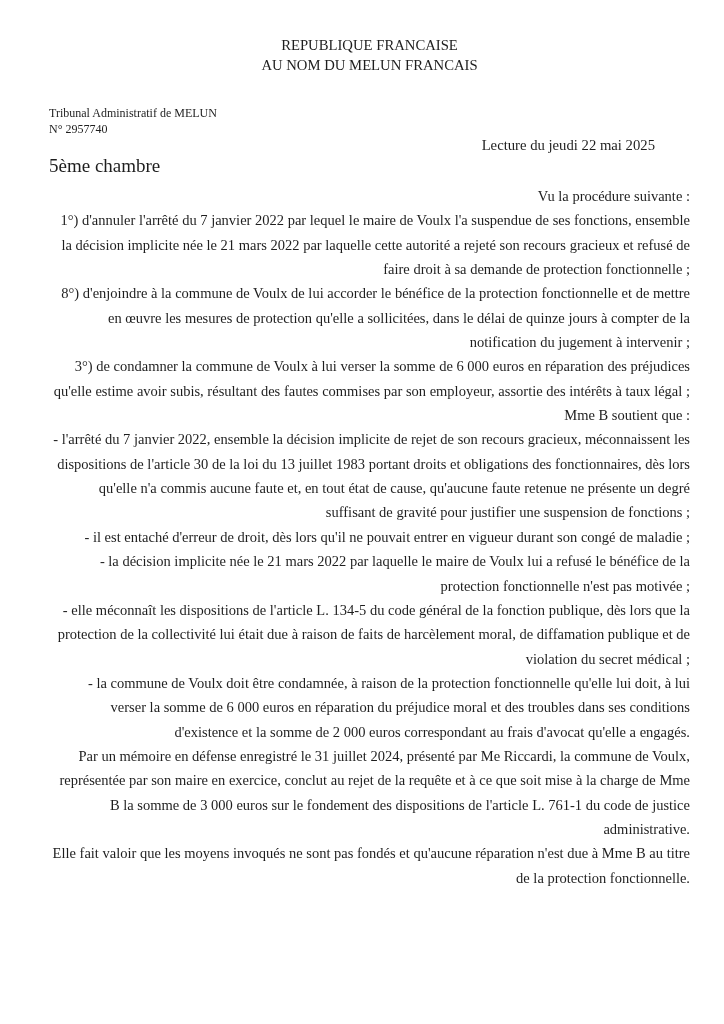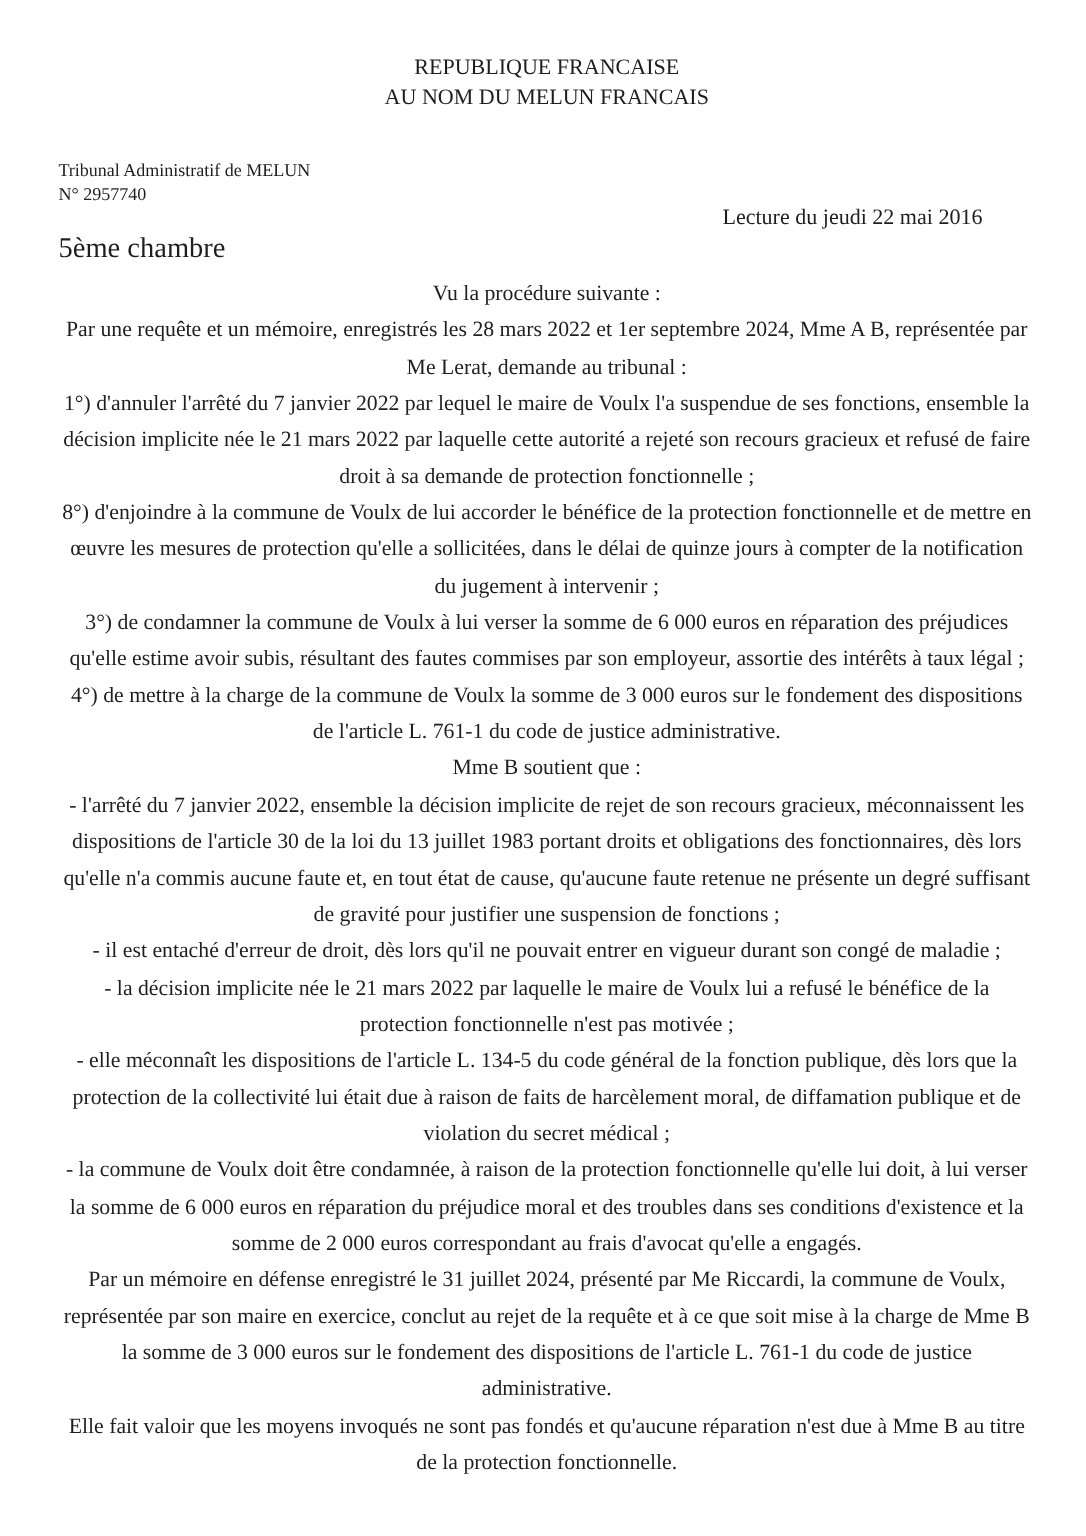--- a/index.html
+++ b/index.html
@@ -5,21 +5,21 @@
   html, body {
     margin: 0;
     padding: 0;
     background: #ffffff;
   }
   .page {
     position: relative;
     width: 724px;
     height: 1024px;
     box-sizing: border-box;
-    padding: 36px 34px 0 39px;
+    padding: 36px 34px 0 49px;
     background: #ffffff;
     color: #1e1e1e;
     font-family: "Liberation Serif", "DejaVu Serif", serif;
     overflow: hidden;
   }
   .doc-header {
     text-align: center;
     font-size: 14.7px;
     line-height: 19.5px;
   }
@@ -36,21 +36,21 @@
   }
   .chamber {
     margin-top: 5px;
     font-size: 19px;
     line-height: 16px;
   }
   .doc-body {
     margin-top: 10px;
     font-size: 14.5px;
     line-height: 24.35px;
-    text-align: center;
+    text-align: right;
   }
   .doc-body p {
     margin: 0;
     padding: 0;
   }
 </style>
 </head>
 <body>
 
 <div class="page">
@@ -58,31 +58,29 @@
   <div class="doc-header">
     <div>REPUBLIQUE FRANCAISE</div>
     <div>AU NOM DU MELUN FRANCAIS</div>
   </div>
 
   <div class="court-block">
     <div>Tribunal Administratif de MELUN</div>
     <div>N° 2957740</div>
   </div>
 
-  <div class="reading-date">Lecture du jeudi 22 mai 2016</div>
+  <div class="reading-date">Lecture du jeudi 22 mai 2025</div>
 
   <div class="chamber">5ème chambre</div>
 
   <div class="doc-body">
       <p>Vu la procédure suivante :</p>
-      <p>Par une requête et un mémoire, enregistrés les 28 mars 2022 et 1er septembre 2024, Mme A B, représentée par Me Lerat, demande au tribunal :</p>
       <p>1°) d'annuler l'arrêté du 7 janvier 2022 par lequel le maire de Voulx l'a suspendue de ses fonctions, ensemble la décision implicite née le 21 mars 2022 par laquelle cette autorité a rejeté son recours gracieux et refusé de faire droit à sa demande de protection fonctionnelle ;</p>
       <p>8°) d'enjoindre à la commune de Voulx de lui accorder le bénéfice de la protection fonctionnelle et de mettre en œuvre les mesures de protection qu'elle a sollicitées, dans le délai de quinze jours à compter de la notification du jugement à intervenir ;</p>
       <p>3°) de condamner la commune de Voulx à lui verser la somme de 6 000 euros en réparation des préjudices qu'elle estime avoir subis, résultant des fautes commises par son employeur, assortie des intérêts à taux légal ;</p>
-      <p>4°) de mettre à la charge de la commune de Voulx la somme de 3 000 euros sur le fondement des dispositions de l'article L. 761-1 du code de justice administrative.</p>
       <p>Mme B soutient que :</p>
       <p>- l'arrêté du 7 janvier 2022, ensemble la décision implicite de rejet de son recours gracieux, méconnaissent les dispositions de l'article 30 de la loi du 13 juillet 1983 portant droits et obligations des fonctionnaires, dès lors qu'elle n'a commis aucune faute et, en tout état de cause, qu'aucune faute retenue ne présente un degré suffisant de gravité pour justifier une suspension de fonctions ;</p>
       <p>- il est entaché d'erreur de droit, dès lors qu'il ne pouvait entrer en vigueur durant son congé de maladie ;</p>
       <p>- la décision implicite née le 21 mars 2022 par laquelle le maire de Voulx lui a refusé le bénéfice de la protection fonctionnelle n'est pas motivée ;</p>
       <p>- elle méconnaît les dispositions de l'article L. 134-5 du code général de la fonction publique, dès lors que la protection de la collectivité lui était due à raison de faits de harcèlement moral, de diffamation publique et de violation du secret médical ;</p>
       <p>- la commune de Voulx doit être condamnée, à raison de la protection fonctionnelle qu'elle lui doit, à lui verser la somme de 6 000 euros en réparation du préjudice moral et des troubles dans ses conditions d'existence et la somme de 2 000 euros correspondant au frais d'avocat qu'elle a engagés.</p>
       <p>Par un mémoire en défense enregistré le 31 juillet 2024, présenté par Me Riccardi, la commune de Voulx, représentée par son maire en exercice, conclut au rejet de la requête et à ce que soit mise à la charge de Mme B la somme de 3 000 euros sur le fondement des dispositions de l'article L. 761-1 du code de justice administrative.</p>
       <p>Elle fait valoir que les moyens invoqués ne sont pas fondés et qu'aucune réparation n'est due à Mme B au titre de la protection fonctionnelle.</p>
     </div>
 

